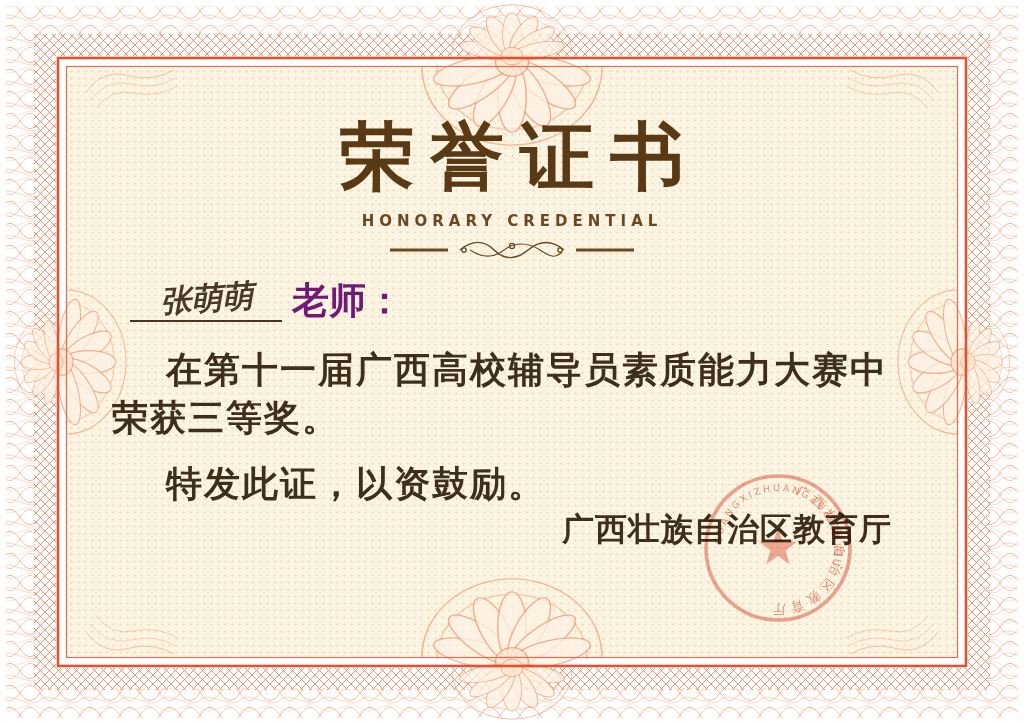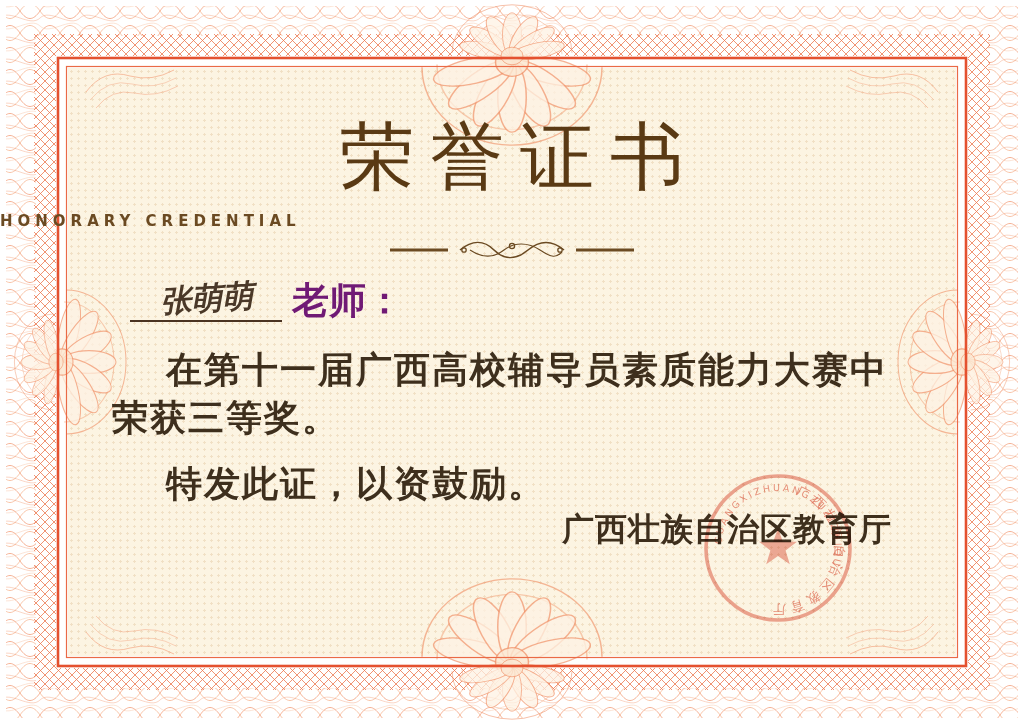--- a/index.html
+++ b/index.html
@@ -11,25 +11,25 @@
   .paper{
     position:absolute;inset:68px;background-color:#fcf4e2;
     background-image:radial-gradient(rgba(214,178,128,0.30) 1px, rgba(0,0,0,0) 1.3px);
     background-size:7px 7px;
   }
   .border-svg,.seal-svg{position:absolute;left:0;top:0;pointer-events:none;}
   .seal-svg{mix-blend-mode:multiply;}
   
   .title{
     position:absolute;left:0;top:116px;width:1024px;text-align:center;
-    font-size:74px;font-weight:400;color:#5a3a14;letter-spacing:16px;
+    font-size:74px;font-weight:700;color:#5a3a14;letter-spacing:16px;
     padding-left:16px;box-sizing:border-box;line-height:1.1;
   }
   .subtitle{
-    position:absolute;left:0;top:212px;width:1024px;text-align:left;
+    position:absolute;left:0;top:212px;width:1024px;text-align:center;
     font-size:15px;font-weight:700;color:#6b4a22;letter-spacing:5px;
     font-family:"DejaVu Sans","Liberation Sans",sans-serif;
   }
   .flourish{position:absolute;left:382px;top:238px;}
   .name-row{position:absolute;left:130px;top:276px;height:50px;}
   .name-underline{
     display:inline-block;width:152px;border-bottom:2px solid #4a3322;
     text-align:center;vertical-align:bottom;height:44px;
   }
   .name{

